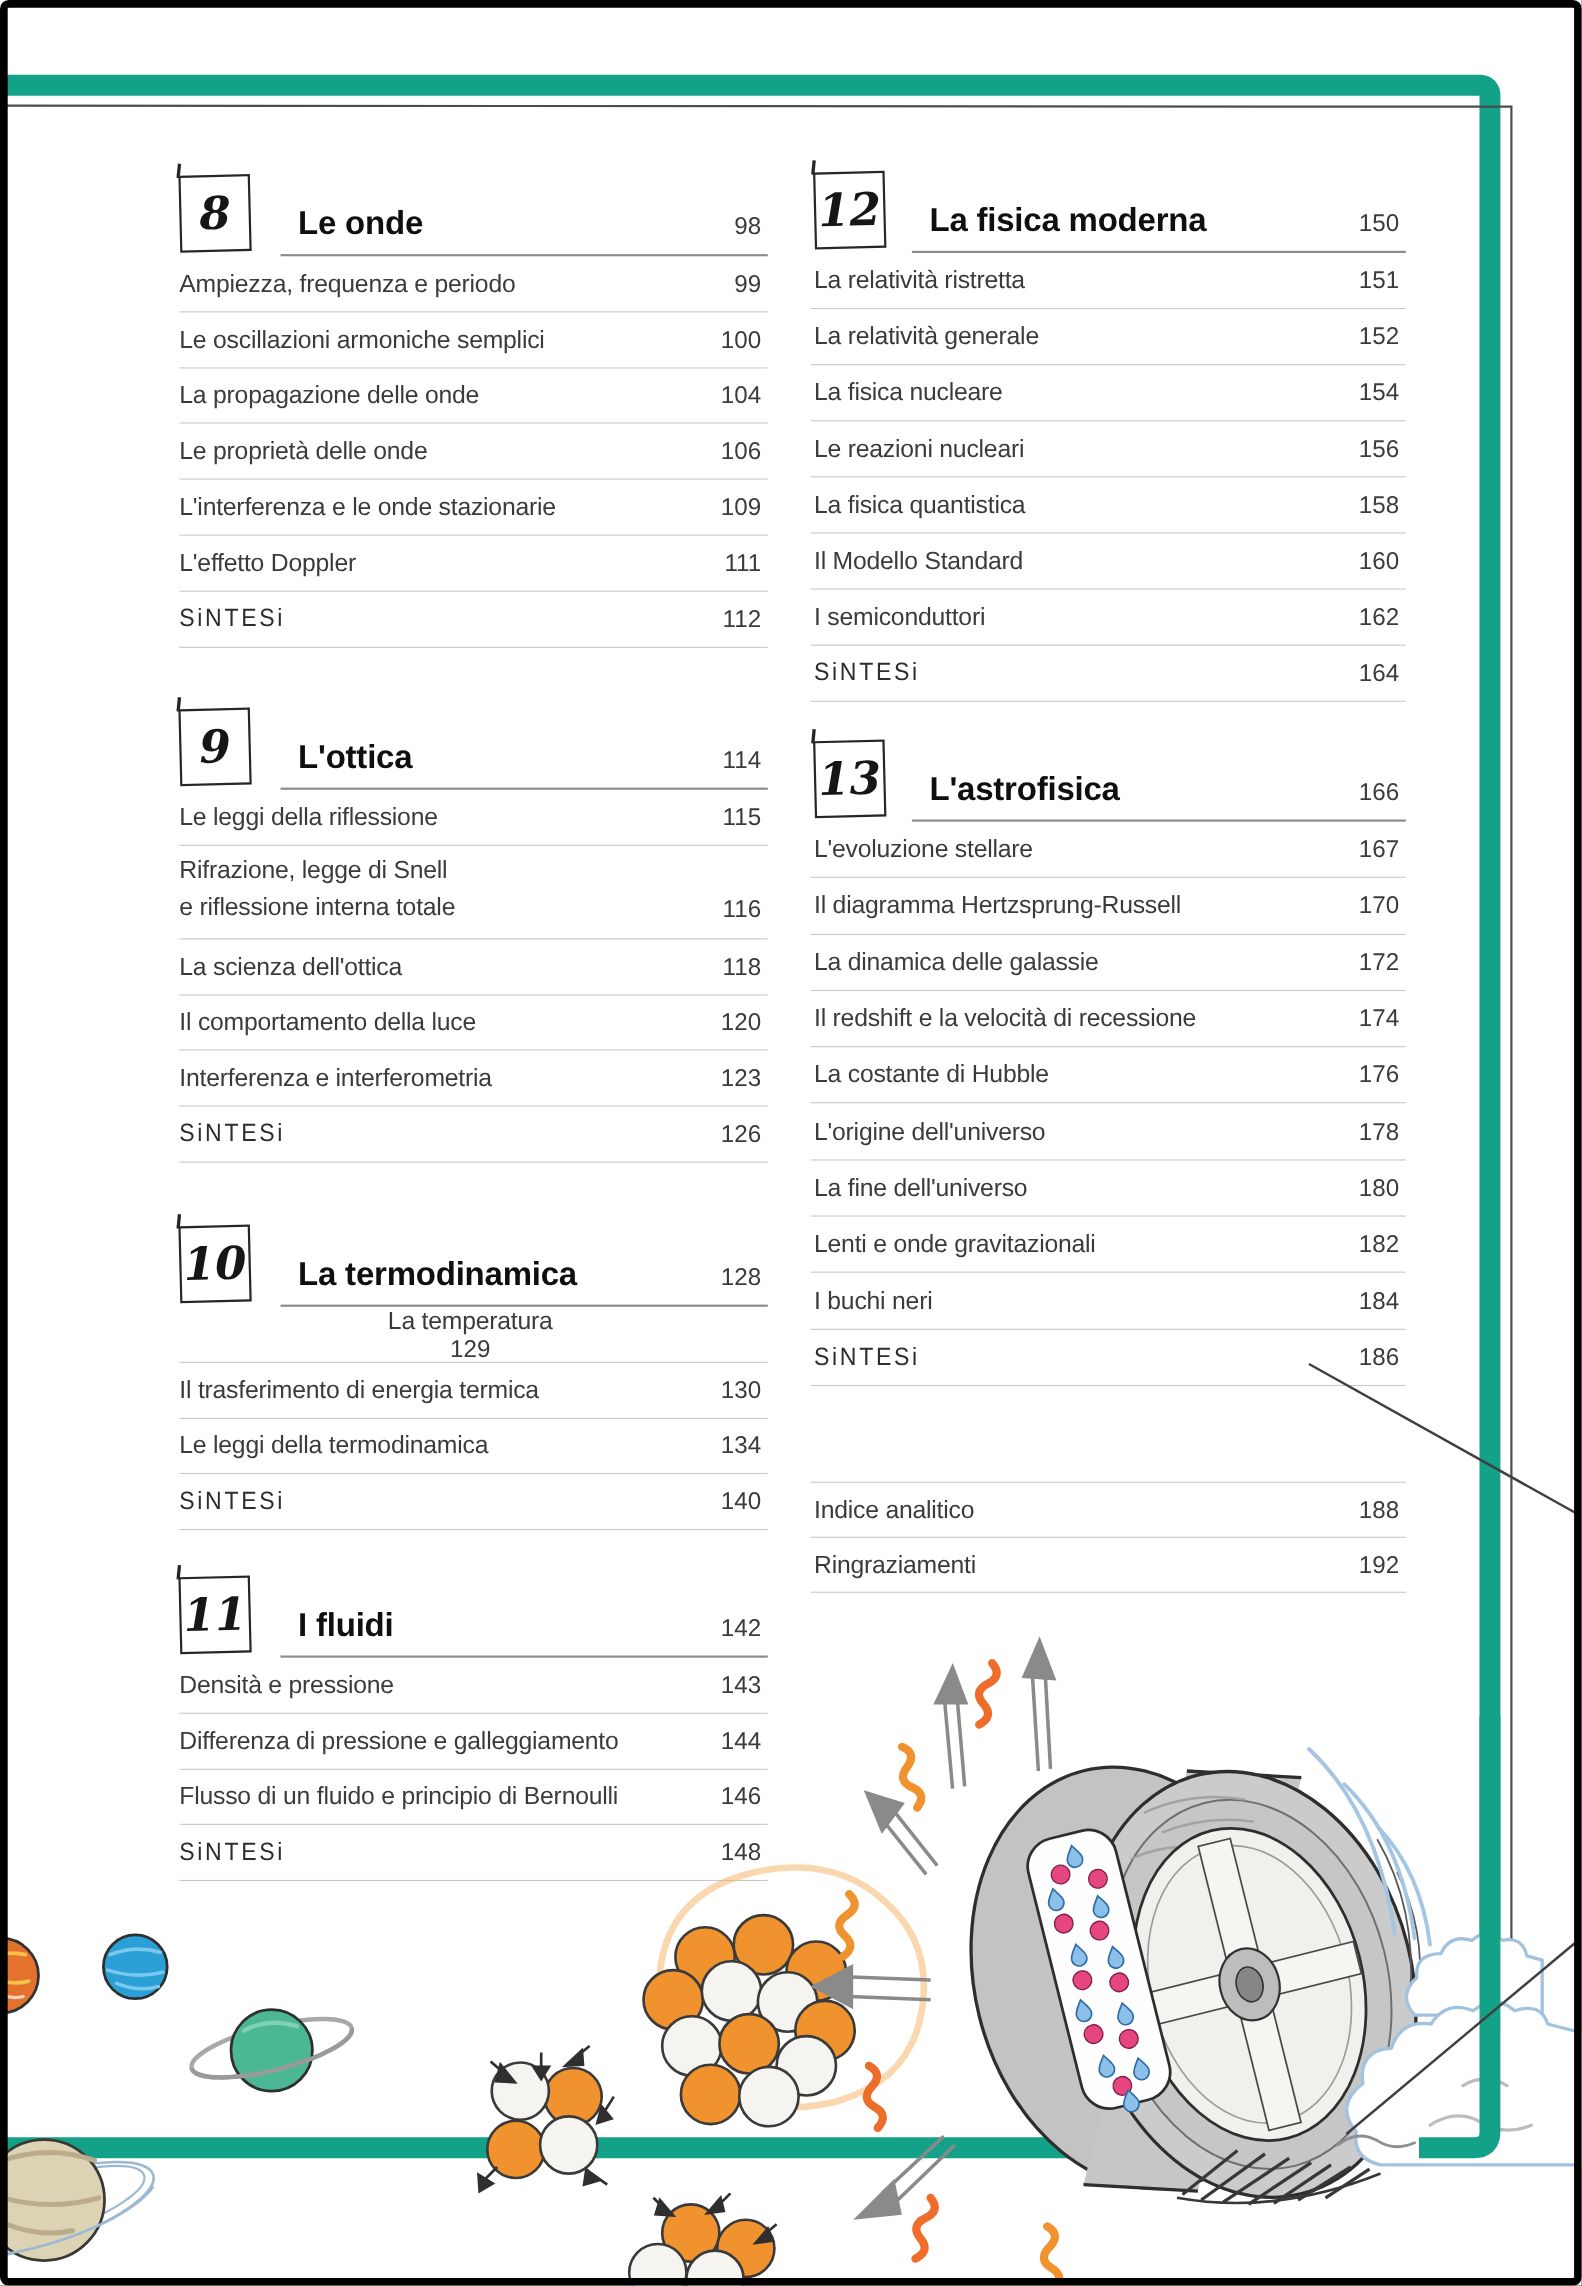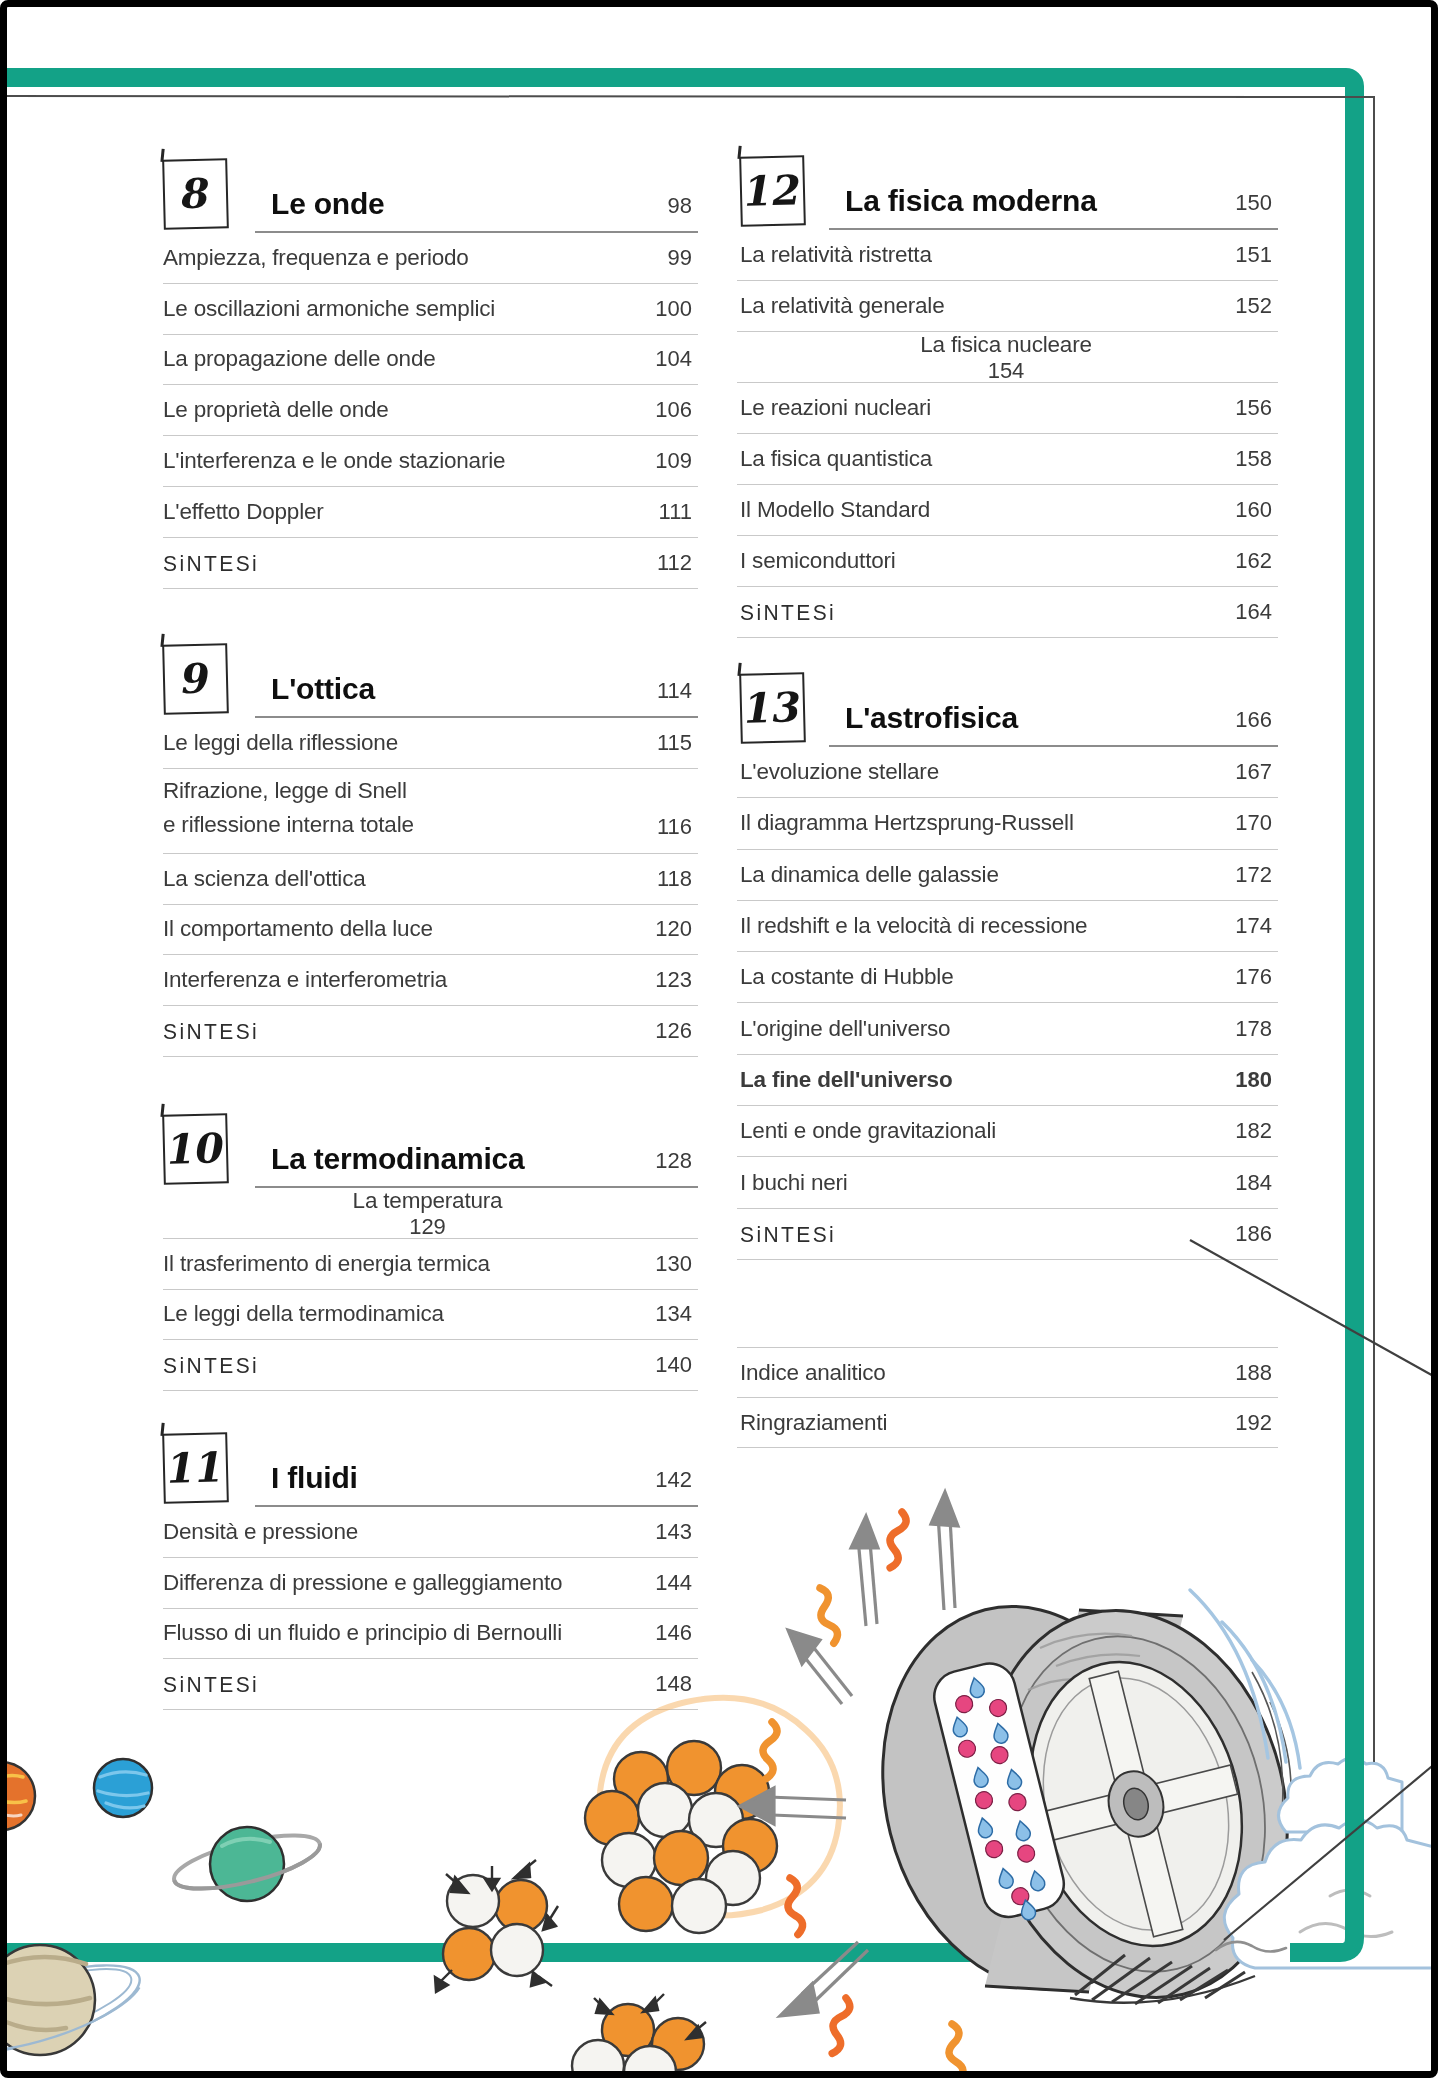--- a/index.html
+++ b/index.html
@@ -186,21 +186,21 @@
             <div class="ch-underline"></div>
           </div>
           <div class="row" style="height: 51px;">
             <span class="label">La relatività ristretta</span>
             <span class="pagenum">151</span>
           </div>
           <div class="row" style="height: 51px;">
             <span class="label">La relatività generale</span>
             <span class="pagenum">152</span>
           </div>
-          <div class="row" style="height: 51px; flex-direction: column;">
+          <div class="row" style="height: 51px;">
             <span class="label">La fisica nucleare</span>
             <span class="pagenum">154</span>
           </div>
           <div class="row" style="height: 51px;">
             <span class="label">Le reazioni nucleari</span>
             <span class="pagenum">156</span>
           </div>
           <div class="row" style="height: 51px;">
             <span class="label">La fisica quantistica</span>
             <span class="pagenum">158</span>
@@ -244,21 +244,21 @@
             <span class="pagenum">174</span>
           </div>
           <div class="row" style="height: 51.3px;">
             <span class="label">La costante di Hubble</span>
             <span class="pagenum">176</span>
           </div>
           <div class="row" style="height: 51.3px;">
             <span class="label">L'origine dell'universo</span>
             <span class="pagenum">178</span>
           </div>
-          <div class="row" style="height: 51.3px; font-weight: bold;">
+          <div class="row" style="height: 51.3px;">
             <span class="label">La fine dell'universo</span>
             <span class="pagenum">180</span>
           </div>
           <div class="row" style="height: 51.3px;">
             <span class="label">Lenti e onde gravitazionali</span>
             <span class="pagenum">182</span>
           </div>
           <div class="row" style="height: 51.3px;">
             <span class="label">I buchi neri</span>
             <span class="pagenum">184</span>

